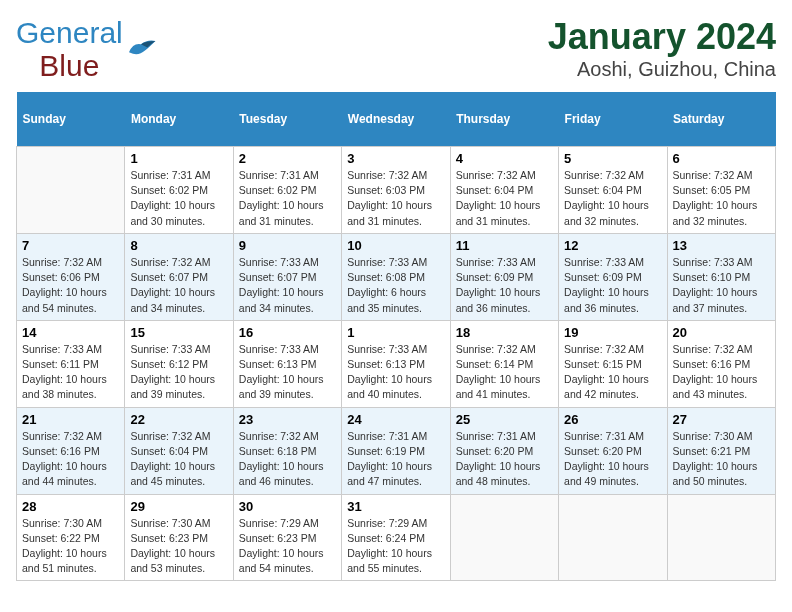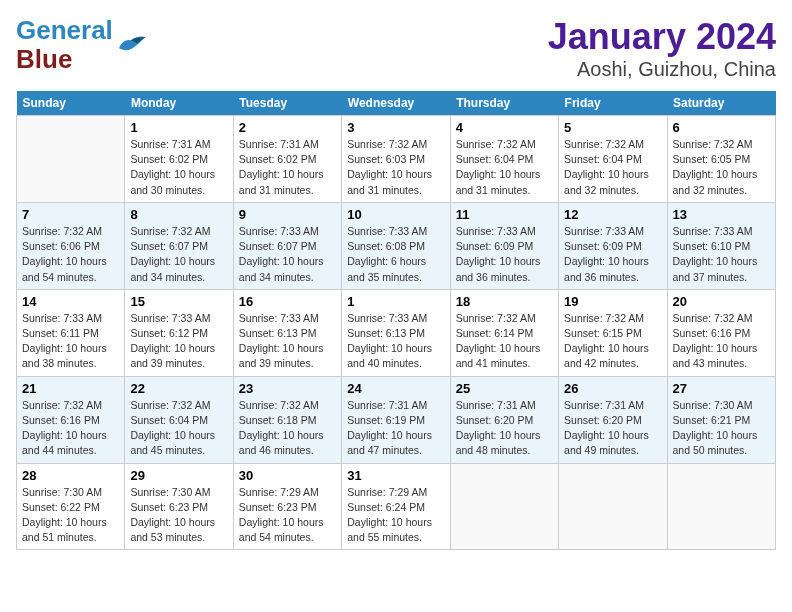--- a/index.html
+++ b/index.html
@@ -14,55 +14,56 @@
       display: flex;
       justify-content: space-between;
       align-items: flex-start;
       margin-bottom: 10px;
     }
     .logo {
       display: flex;
       align-items: center;
     }
     .logo-text {
-      font-size: 26px;
-      font-weight: bold;
+      font-size: 30px;
+      font-weight: normal;
       color: #1a5276;
       line-height: 1.1;
+      text-align: center;
     }
     .logo-text span {
       color: #2e86c1;
     }
     .logo-bird {
       width: 32px;
       height: 28px;
       margin-left: 2px;
     }
     .title-area {
       text-align: right;
     }
     .month-title {
       font-size: 36px;
       font-weight: bold;
-      color: #4c1d95;
+      color: #14532d;
     }
     .location-title {
       font-size: 20px;
       color: #444;
     }
     table {
       width: 100%;
       border-collapse: collapse;
       font-size: 11px;
     }
     th {
       background-color: #2e86c1;
       color: #fff;
       text-align: left;
-      padding: 5px 6px;
+      padding: 20px 6px;
       font-size: 12px;
       font-weight: bold;
     }
     td {
       border: 1px solid #ccc;
       vertical-align: top;
       padding: 4px 5px;
       height: 78px;
       width: 108px;
     }

